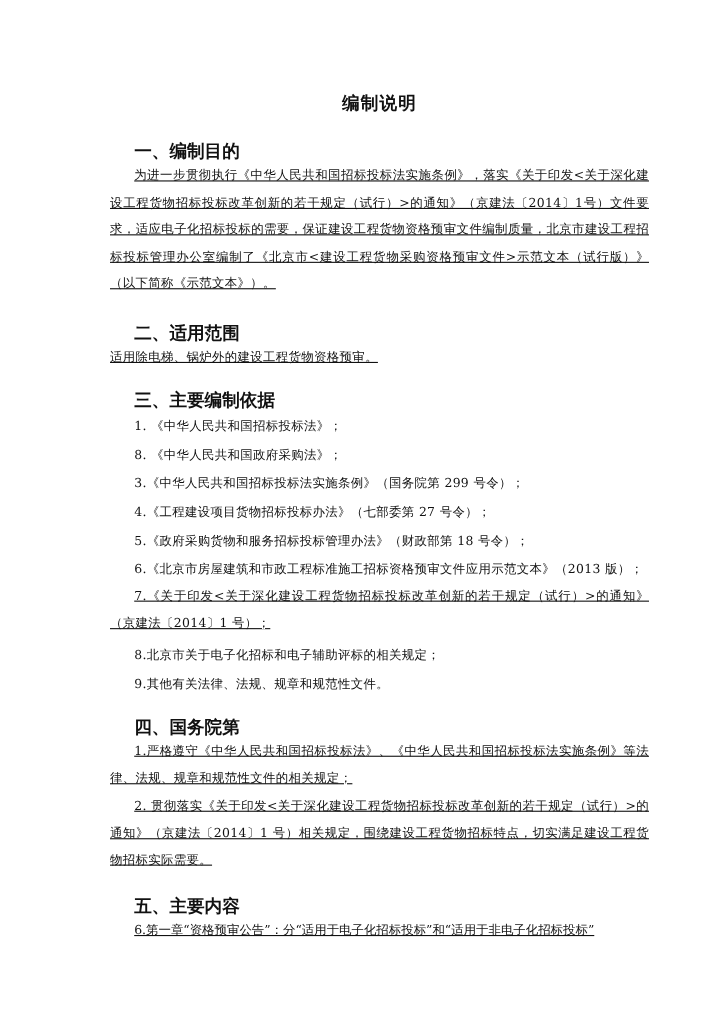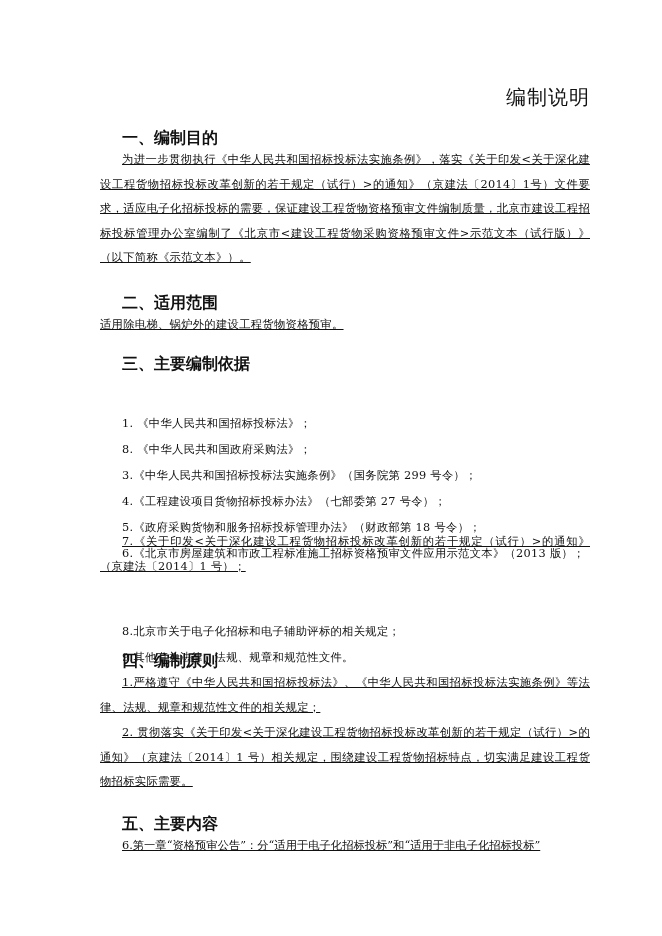--- a/index.html
+++ b/index.html
@@ -1,26 +1,26 @@
 <!DOCTYPE html>
 <html><head>
 <meta charset="utf-8">
 <style>
   html, body { margin: 0; padding: 0; background: #ffffff; }
   body { width: 662px; height: 936px; position: relative; overflow: hidden;
          font-family: "DejaVu Serif", "Liberation Serif", serif; color: #111; }
   .page { position: absolute; left: 100px; top: 0; width: 490px; }
-  .title { position: absolute; left: 0; width: 490px; top: 84px; text-align: right;
-           font-size: 20px; font-family: "DejaVu Sans", sans-serif; font-weight: normal; letter-spacing: 1px; }
+  .title { position: absolute; left: 0; width: 490px; top: 84px; text-align: center;
+           font-size: 16px; font-family: "DejaVu Sans", sans-serif; font-weight: bold; letter-spacing: 1px; }
   .h { position: absolute; left: 22px; font-size: 16px; font-weight: bold;
        font-family: "DejaVu Sans", sans-serif; white-space: nowrap; }
   .p { position: absolute; left: 0; width: 490px; font-size: 11.3px; line-height: 24.6px;
        text-align: justify; text-indent: 22px; letter-spacing: 0.3px; text-decoration: underline; }
   .p.noindent { text-indent: 0; }
-  .li { position: absolute; left: 22px; font-size: 11.3px; white-space: nowrap; letter-spacing: 0.3px; margin-top: 36px; }
+  .li { position: absolute; left: 22px; font-size: 11.3px; white-space: nowrap; letter-spacing: 0.3px; }
 </style>
 </head>
 <body>
 
 <div class="page">
   <div class="title">编制说明</div>
 
   <div class="h" style="top:128px">一、编制目的</div>
   <div class="p" style="top:148px">为进一步贯彻执行《中华人民共和国招标投标法实施条例》，落实《关于印发&lt;关于深化建设工程货物招标投标改革创新的若干规定（试行）&gt;的通知》（京建法〔2014〕1号）文件要求，适应电子化招标投标的需要，保证建设工程货物资格预审文件编制质量，北京市建设工程招标投标管理办公室编制了《北京市&lt;建设工程货物采购资格预审文件&gt;示范文本（试行版）》（以下简称《示范文本》）。</div>
 
@@ -31,19 +31,19 @@
   <div class="li" style="top:380px">1. 《中华人民共和国招标投标法》；</div>
   <div class="li" style="top:406px">8. 《中华人民共和国政府采购法》；</div>
   <div class="li" style="top:432px">3.《中华人民共和国招标投标法实施条例》（国务院第 299 号令）；</div>
   <div class="li" style="top:458px">4.《工程建设项目货物招标投标办法》（七部委第 27 号令）；</div>
   <div class="li" style="top:484px">5.《政府采购货物和服务招标投标管理办法》（财政部第 18 号令）；</div>
   <div class="li" style="top:510px">6.《北京市房屋建筑和市政工程标准施工招标资格预审文件应用示范文本》（2013 版）；</div>
   <div class="p" style="top:530px">7.《关于印发&lt;关于深化建设工程货物招标投标改革创新的若干规定（试行）&gt;的通知》（京建法〔2014〕1 号）；</div>
   <div class="li" style="top:588px">8.北京市关于电子化招标和电子辅助评标的相关规定；</div>
   <div class="li" style="top:614px">9.其他有关法律、法规、规章和规范性文件。</div>
 
-  <div class="h" style="top:651px">四、编制原则</div>
+  <div class="h" style="top:651px">四、国务院第</div>
   <div class="p" style="top:671px">1.严格遵守《中华人民共和国招标投标法》、《中华人民共和国招标投标法实施条例》等法律、法规、规章和规范性文件的相关规定；</div>
   <div class="p" style="top:721px">2. 贯彻落实《关于印发&lt;关于深化建设工程货物招标投标改革创新的若干规定（试行）&gt;的通知》（京建法〔2014〕1 号）相关规定，围绕建设工程货物招标特点，切实满足建设工程货物招标实际需要。</div>
 
   <div class="h" style="top:814px">五、主要内容</div>
   <div class="p" style="top:834px; white-space:nowrap; letter-spacing:0px;">6.第一章“资格预审公告”：分“适用于电子化招标投标”和“适用于非电子化招标投标”</div>
 </div>
 
 </body></html>

